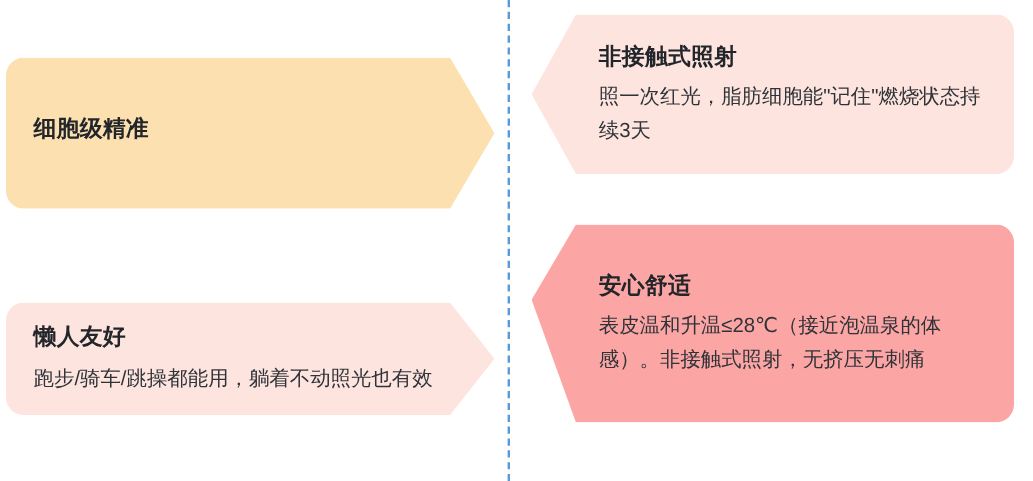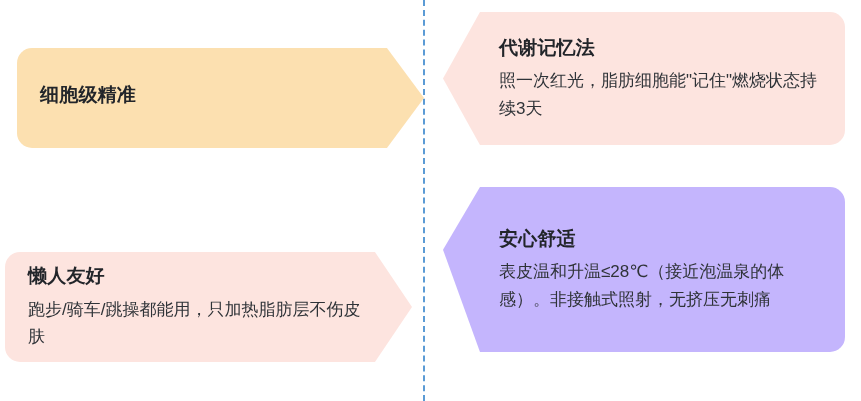--- a/index.html
+++ b/index.html
@@ -50,24 +50,24 @@
   .card-body {
     font-size: 17px;
     font-weight: normal;
     color: #2f3338;
     line-height: 1.62;
     margin: 0;
   }
 
   
   #card-precision {
-    left: 17px;
+    left: 5px;
     top: 48px;
     width: 407px;
-    height: 100px;
+    height: 126px;
     padding: 0 40px 0 23px;
     background: #fce0b0;
     border-top-left-radius: 15px;
     border-bottom-left-radius: 15px;
     clip-path: polygon(
       0% 0%,
       90.9% 0%,
       100% 50%,
       90.9% 100%,
       0% 100%
@@ -91,42 +91,42 @@
       9.2% 100%,
       0% 50%
     );
   }
 
   
   #card-lazy {
     left: 5px;
     top: 252px;
     width: 407px;
-    height: 110px;
+    height: 94px;
     padding: 0 40px 0 23px;
     background: #fde4df;
     border-top-left-radius: 15px;
     border-bottom-left-radius: 15px;
     clip-path: polygon(
       0% 0%,
       90.9% 0%,
       100% 50%,
       90.9% 100%,
       0% 100%
     );
   }
 
   
   #card-comfort {
     left: 443px;
     top: 187px;
     width: 402px;
     height: 165px;
     padding: 0 38px 0 56px;
-    background: #c4b5fd;
+    background: #fca5a5;
     border-top-right-radius: 15px;
     border-bottom-right-radius: 15px;
     clip-path: polygon(
       9.2% 0%,
       100% 0%,
       100% 100%,
       9.2% 100%,
       0% 38%
     );
   }
@@ -136,27 +136,27 @@
 
 <div id="canvas">
 
   <div class="divider"></div>
 
   <div class="card" id="card-precision">
     <p class="card-title">细胞级精准</p>
   </div>
 
   <div class="card" id="card-memory">
-    <p class="card-title">代谢记忆法</p>
+    <p class="card-title">非接触式照射</p>
     <p class="card-body">照一次红光，脂肪细胞能"记住"燃烧状态持续3天</p>
   </div>
 
   <div class="card" id="card-lazy">
     <p class="card-title">懒人友好</p>
-    <p class="card-body">跑步/骑车/跳操都能用，只加热脂肪层不伤皮肤</p>
+    <p class="card-body">跑步/骑车/跳操都能用，躺着不动照光也有效</p>
   </div>
 
   <div class="card" id="card-comfort">
     <p class="card-title">安心舒适</p>
     <p class="card-body">表皮温和升温≤28℃（接近泡温泉的体感）。非接触式照射，无挤压无刺痛</p>
   </div>
 
 </div>
 
 </body></html>

